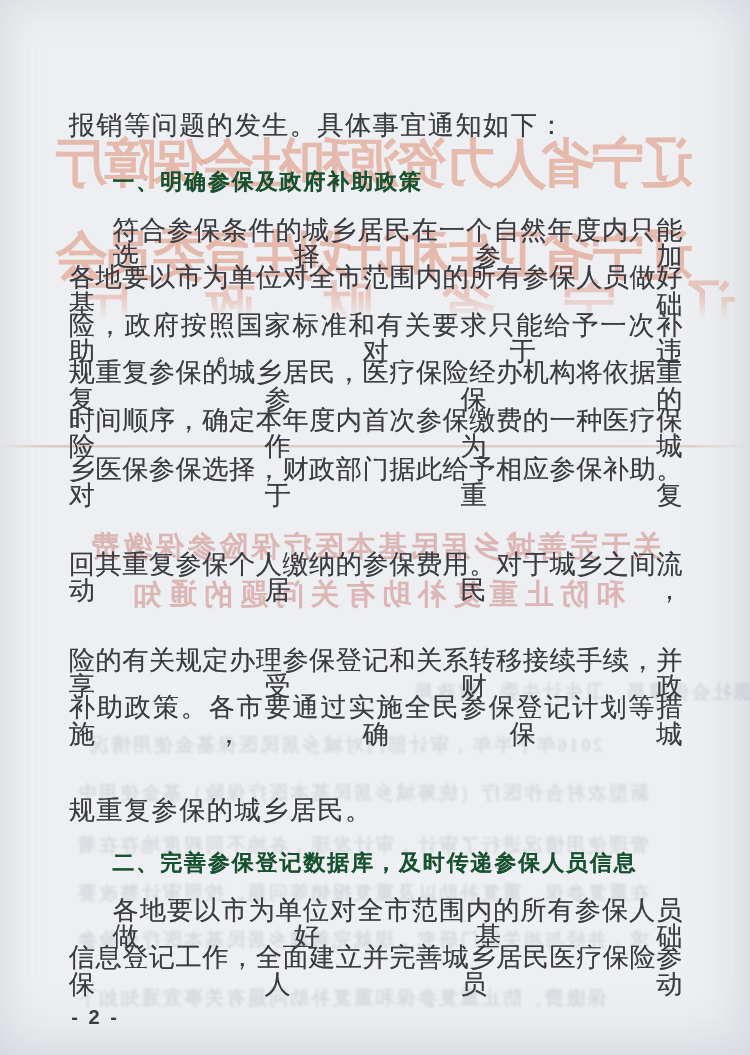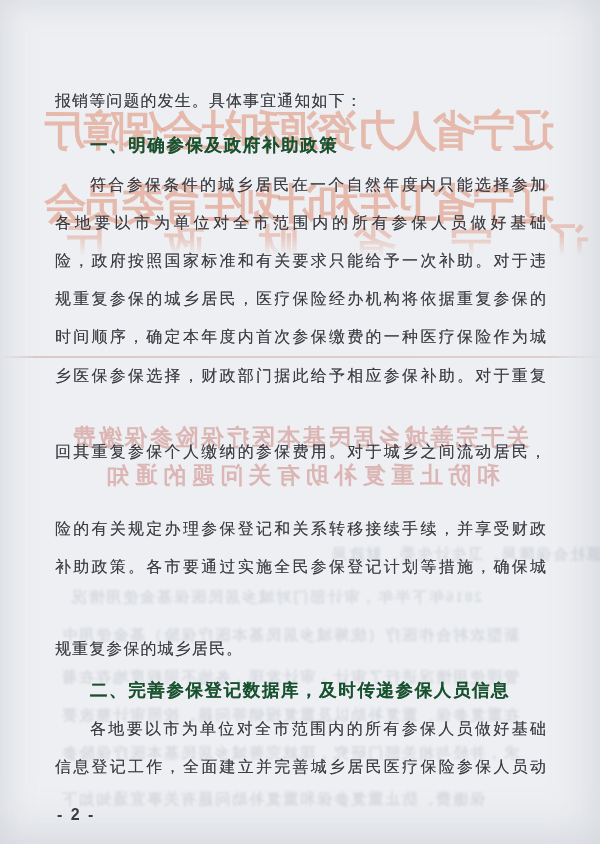--- a/index.html
+++ b/index.html
@@ -49,21 +49,21 @@
   }
   
   .crease{
     position:absolute;left:0;top:356px;width:600px;height:2px;
     background:linear-gradient(to right,rgba(200,172,160,0),rgba(200,172,160,.55) 6%,rgba(205,178,165,.5) 92%,rgba(200,172,160,0));
   }
   
   .line{
     position:absolute;
     color:#3b3c42;
-    font-size:16px;line-height:21px;
+    font-size:21px;line-height:21px;
     white-space:nowrap;
     letter-spacing:1.1px;
     text-shadow:0 0 .5px rgba(59,60,66,.55);
   }
   .just{
     white-space:normal;
     text-align:justify;
     text-align-last:justify;
     letter-spacing:0;
   }

